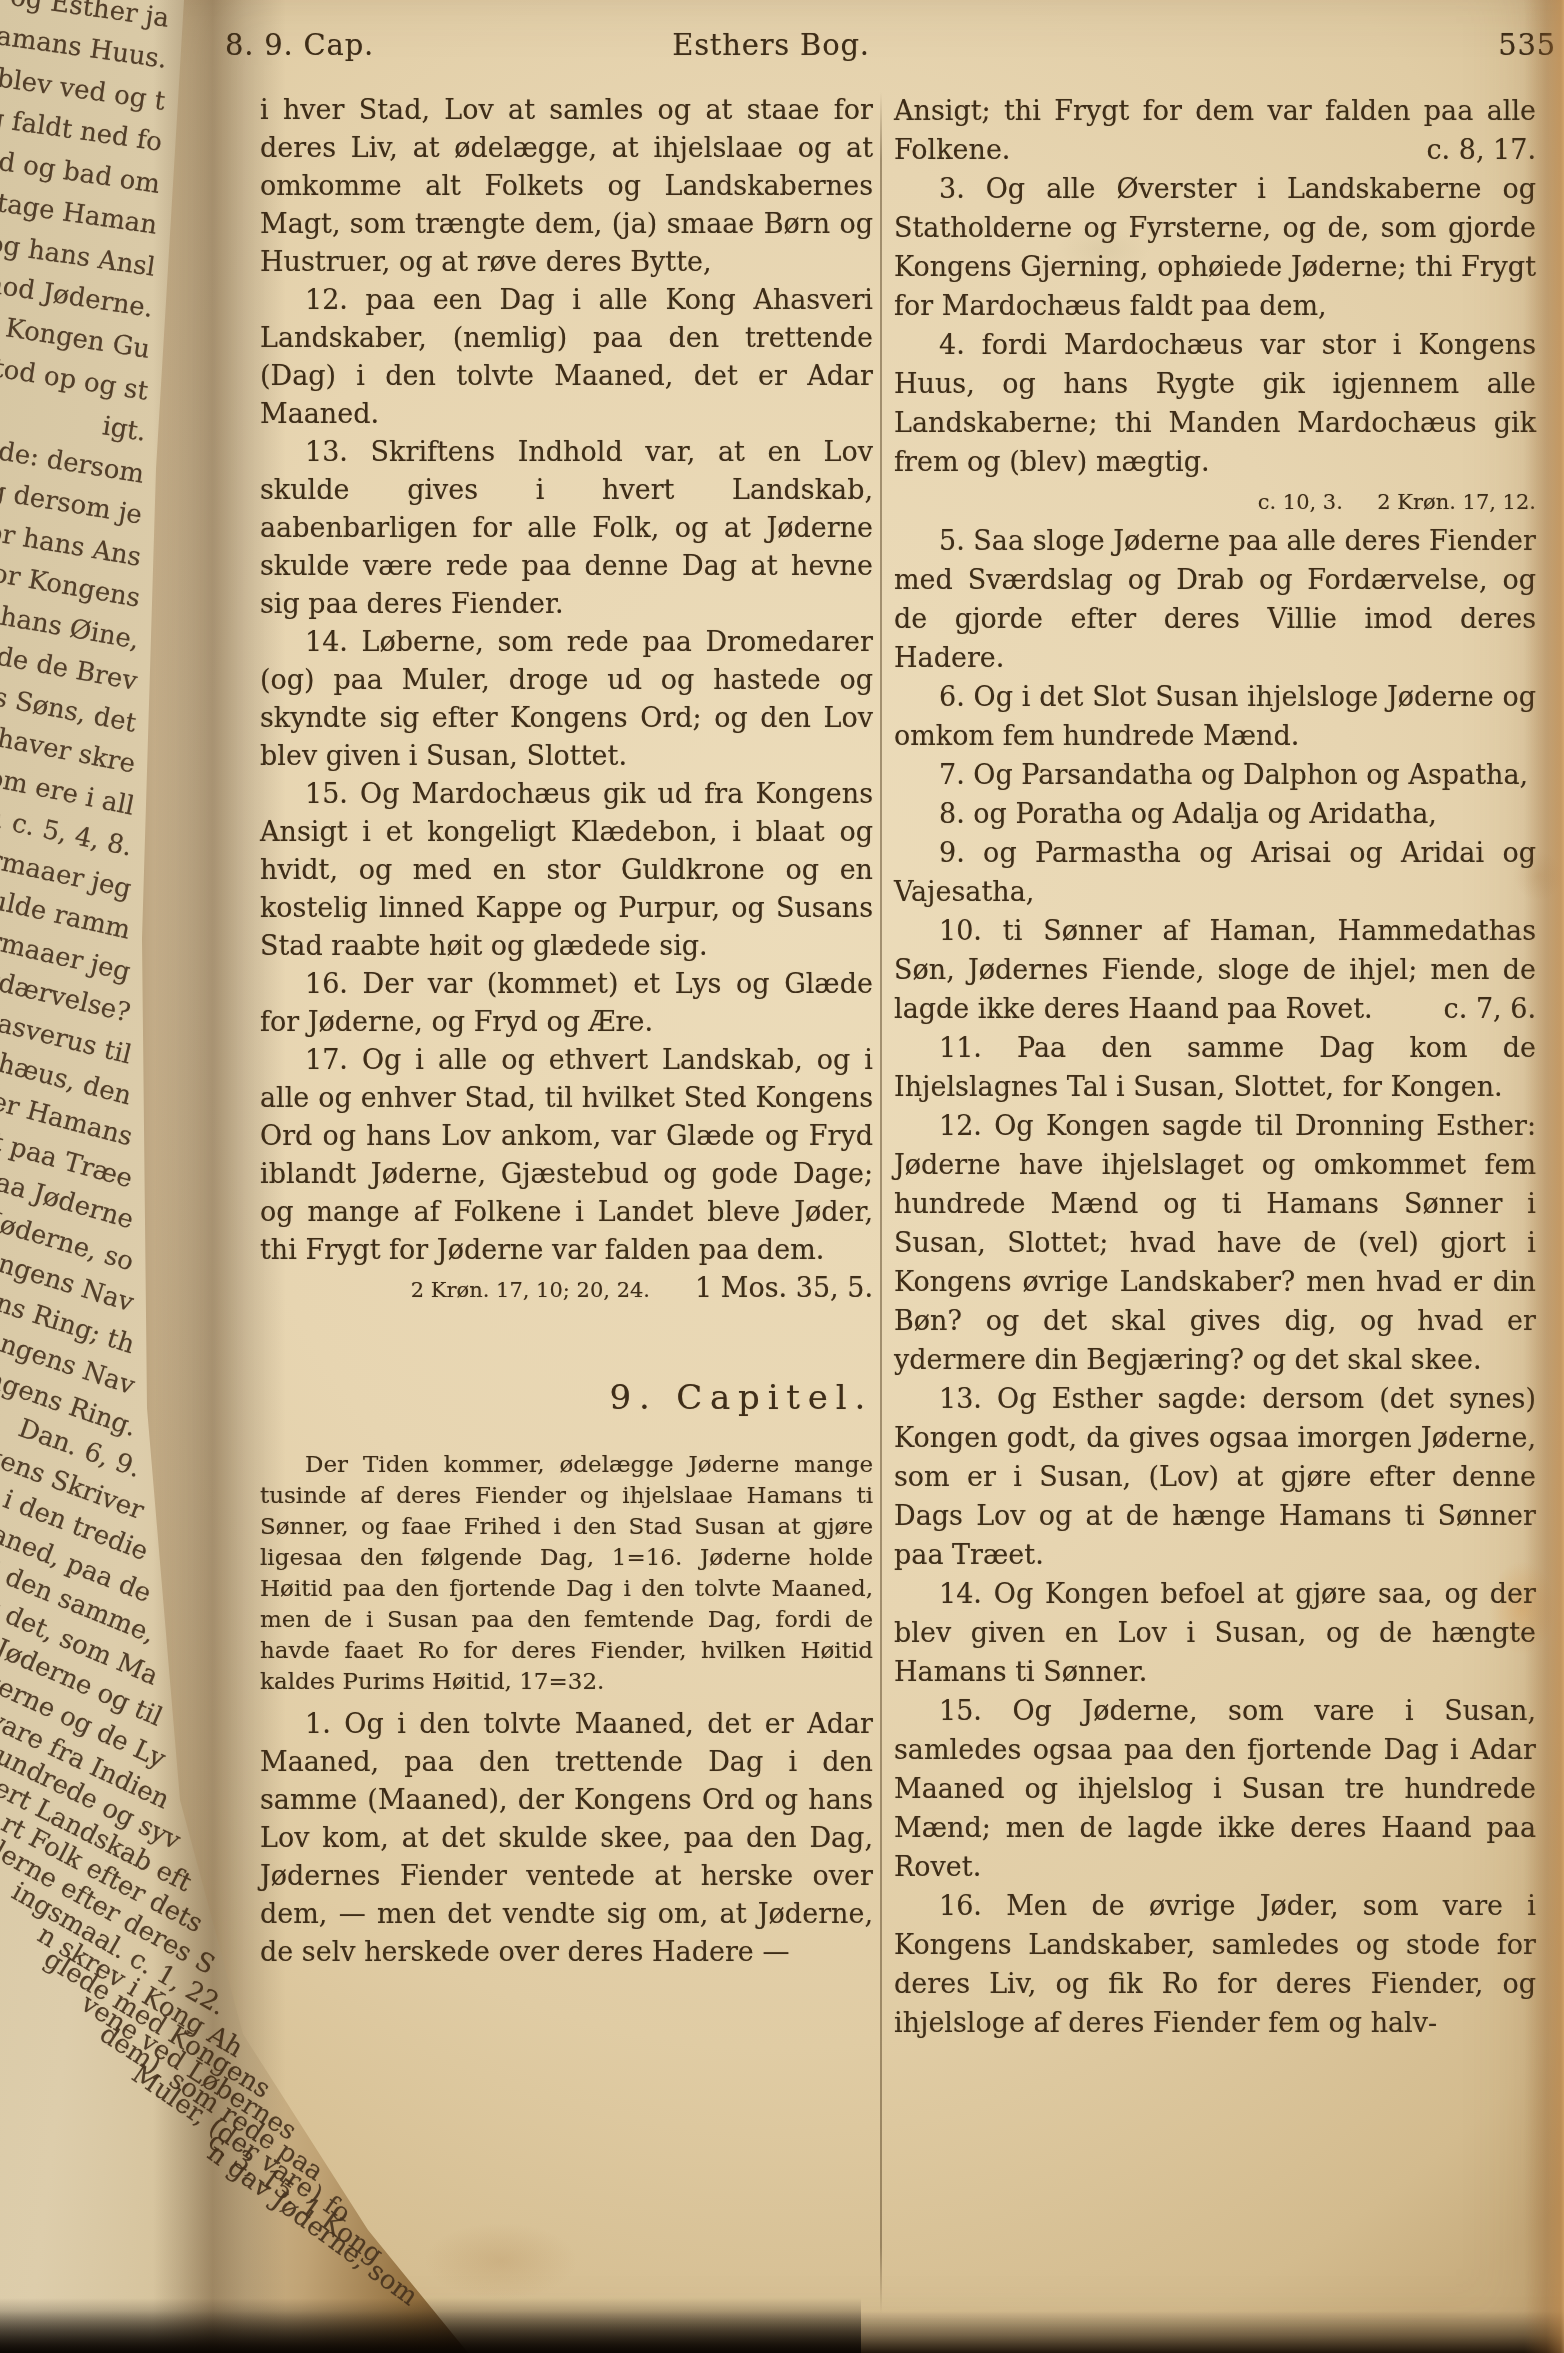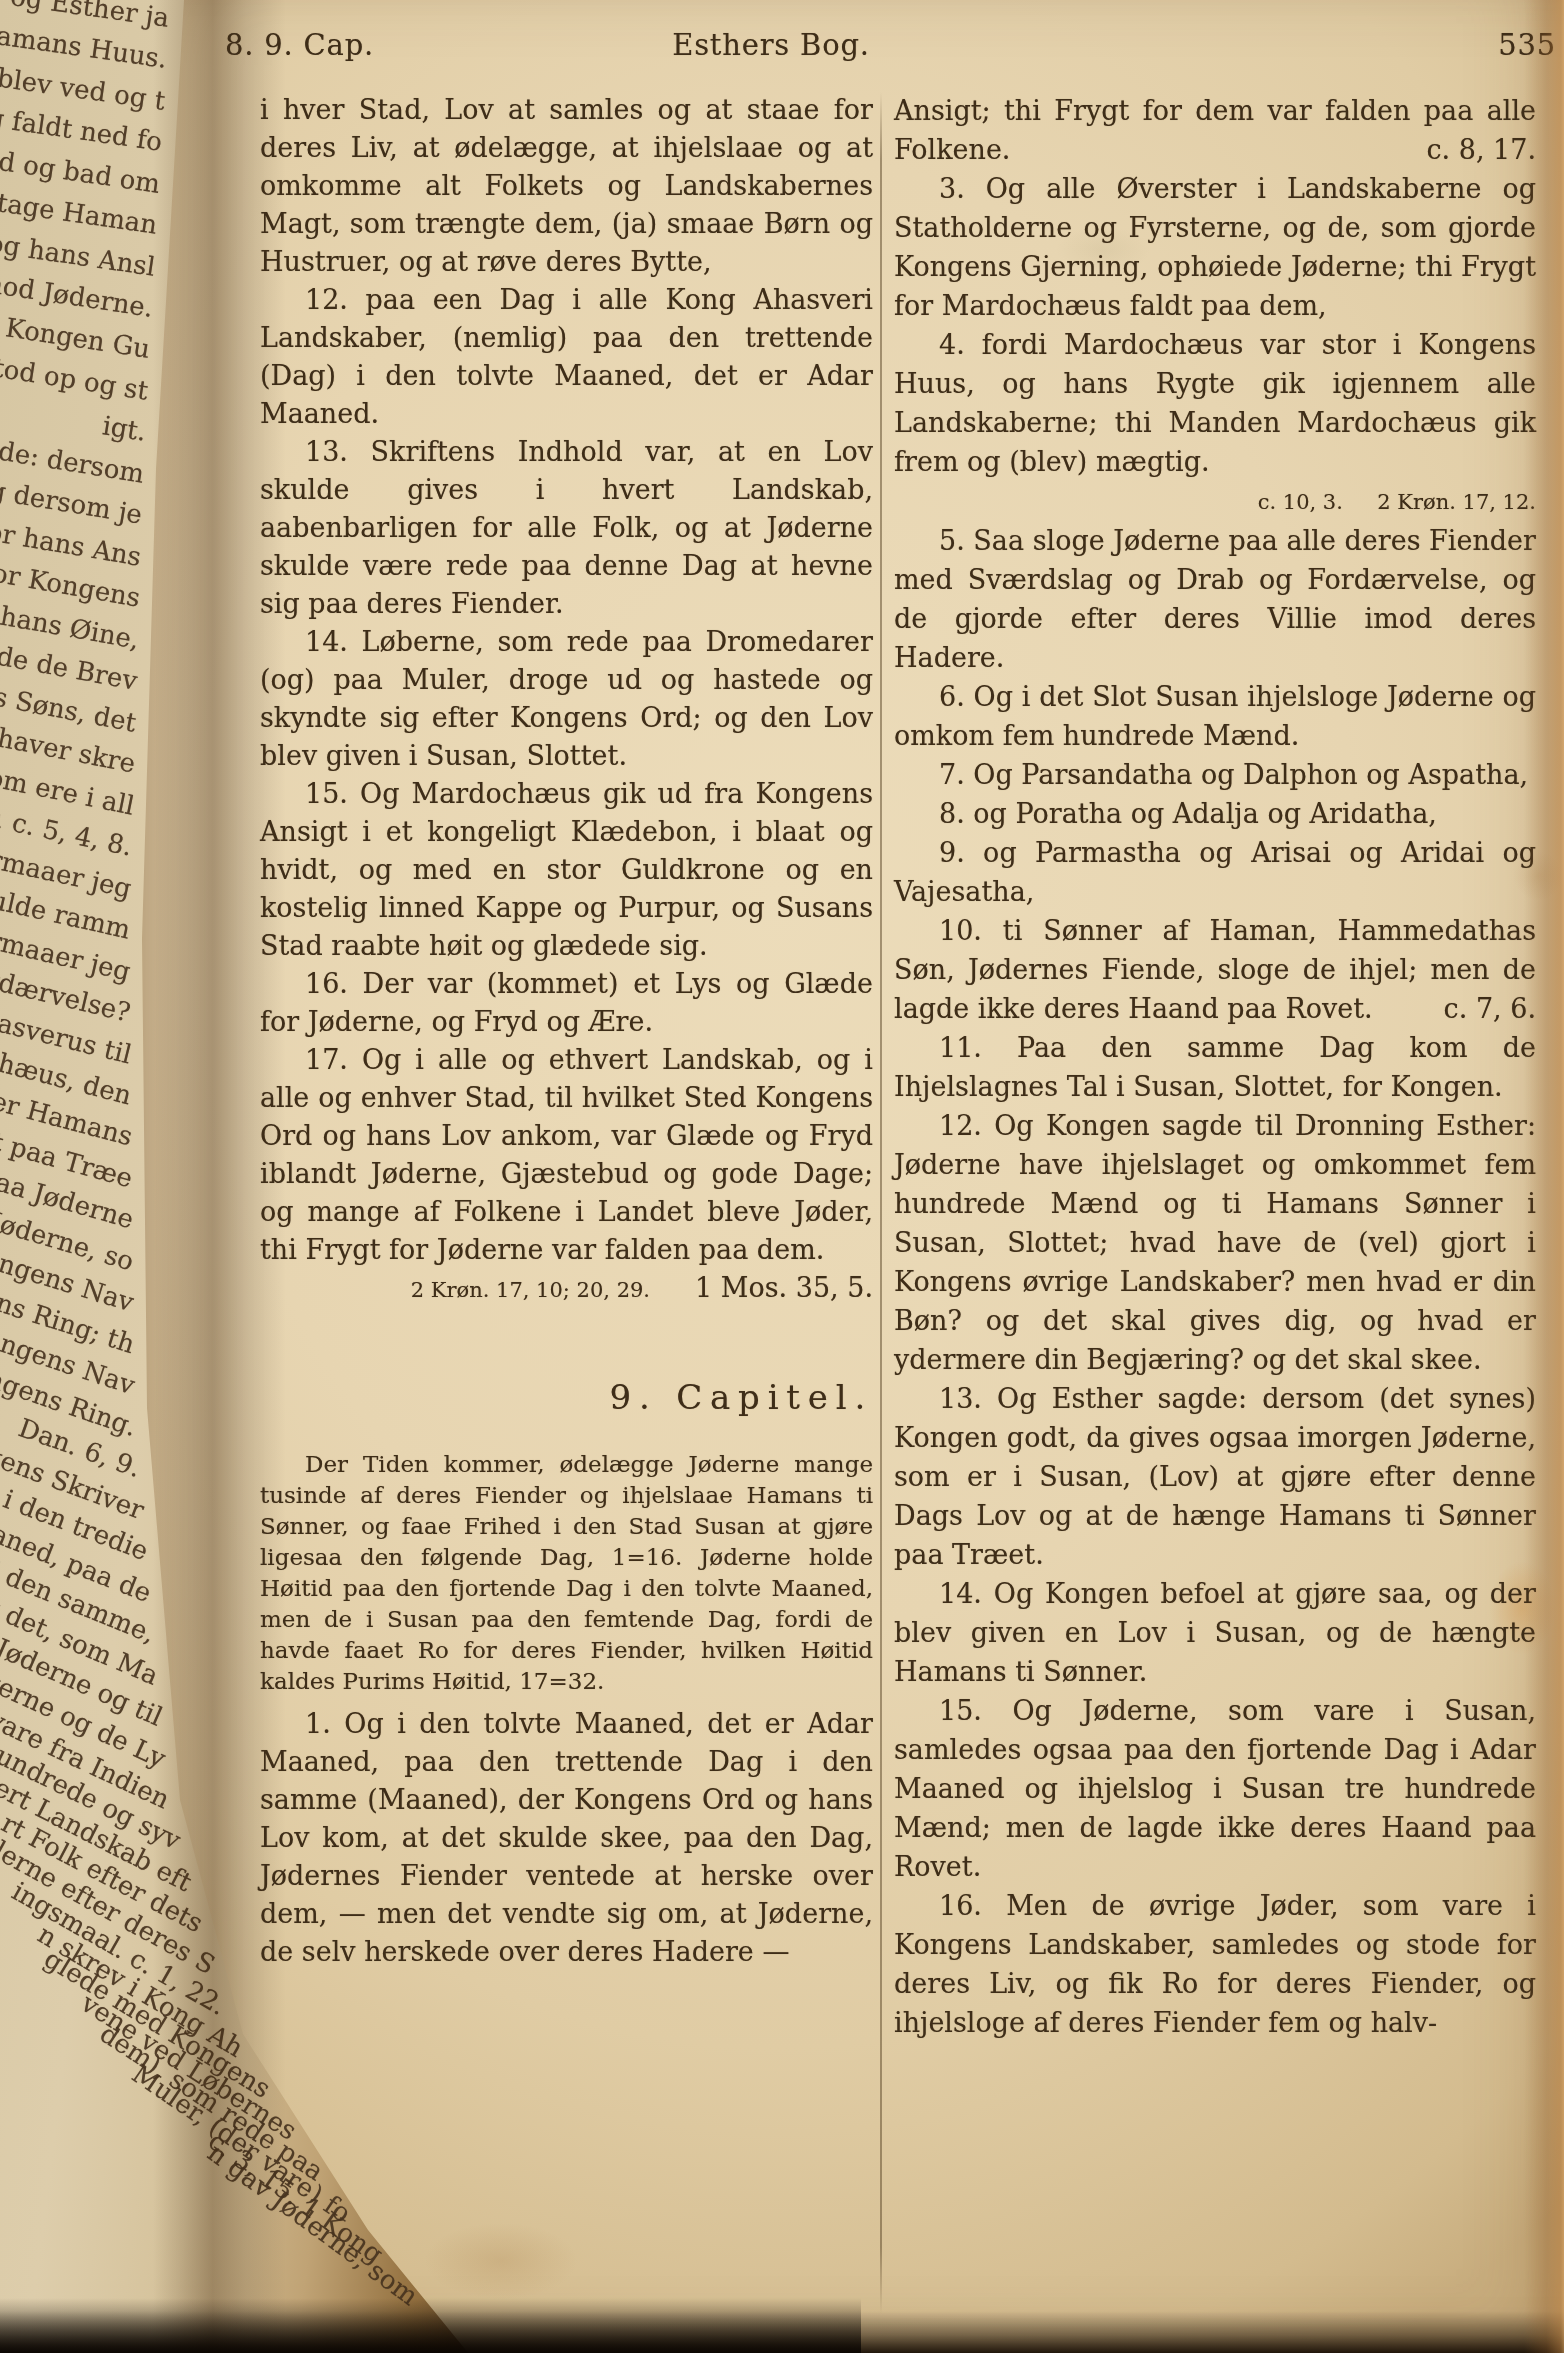--- a/index.html
+++ b/index.html
@@ -135,21 +135,21 @@
   <span class="hdr hdr-right">535</span>
 
   <div class="col col-left" id="col-left">
       <p class="body"><span>i hver Stad, Lov at samles og at staae for deres Liv, at ødelægge, at ihjelslaae og at omkomme alt Folkets og Landskabernes Magt, som trængte dem, (ja) smaae Børn og Hustruer, og at røve deres Bytte,</span></p>
       <p class="body indent"><span>12. paa een Dag i alle Kong Ahasveri Landskaber, (nemlig) paa den trettende (Dag) i den tolvte Maaned, det er Adar Maaned.</span></p>
       <p class="body indent"><span>13. Skriftens Indhold var, at en Lov skulde gives i hvert Landskab, aabenbarligen for alle Folk, og at Jøderne skulde være rede paa denne Dag at hevne sig paa deres Fiender.</span></p>
       <p class="body indent"><span>14. Løberne, som rede paa Dromedarer (og) paa Muler, droge ud og hastede og skyndte sig efter Kongens Ord; og den Lov blev given i Susan, Slottet.</span></p>
       <p class="body indent"><span>15. Og Mardochæus gik ud fra Kongens Ansigt i et kongeligt Klædebon, i blaat og hvidt, og med en stor Guldkrone og en kostelig linned Kappe og Purpur, og Susans Stad raabte høit og glædede sig.</span></p>
       <p class="body indent"><span>16. Der var (kommet) et Lys og Glæde for Jøderne, og Fryd og Ære.</span></p>
       <p class="body indent"><span>17. Og i alle og ethvert Landskab, og i alle og enhver Stad, til hvilket Sted Kongens Ord og hans Lov ankom, var Glæde og Fryd iblandt Jøderne, Gjæstebud og gode Dage; og mange af Folkene i Landet bleve Jøder, thi Frygt for Jøderne var falden paa dem.</span><span class="vref">1 Mos. 35, 5.</span></p>
-      <p class="refline"><span>2 Krøn. 17, 10; 20, 29.</span></p>
+      <p class="refline"><span>2 Krøn. 17, 10; 20, 24.</span></p>
       <h2 class="chap"><span>9. Capitel.</span></h2>
       <p class="summary"><span>Der Tiden kommer, ødelægge Jøderne mange tusinde af deres Fiender og ihjelslaae Hamans ti Sønner, og faae Frihed i den Stad Susan at gjøre ligesaa den følgende Dag, 1=16. Jøderne holde Høitid paa den fjortende Dag i den tolvte Maaned, men de i Susan paa den femtende Dag, fordi de havde faaet Ro for deres Fiender, hvilken Høitid kaldes Purims Høitid, 17=32.</span></p>
       <p class="body indent"><span>1. Og i den tolvte Maaned, det er Adar Maaned, paa den trettende Dag i den samme (Maaned), der Kongens Ord og hans Lov kom, at det skulde skee, paa den Dag, Jødernes Fiender ventede at herske over dem, — men det vendte sig om, at Jøderne, de selv herskede over deres Hadere —</span></p>
     </div>
   <div class="divider"></div>
   <div class="col col-right" id="col-right">
       <p class="body"><span>Ansigt; thi Frygt for dem var falden paa alle Folkene.</span><span class="vref">c. 8, 17.</span></p>
       <p class="body indent"><span>3. Og alle Øverster i Landskaberne og Statholderne og Fyrsterne, og de, som gjorde Kongens Gjerning, ophøiede Jøderne; thi Frygt for Mardochæus faldt paa dem,</span></p>
       <p class="body indent"><span>4. fordi Mardochæus var stor i Kongens Huus, og hans Rygte gik igjennem alle Landskaberne; thi Manden Mardochæus gik frem og (blev) mægtig.</span></p>
       <p class="refline"><span>c. 10, 3.    2 Krøn. 17, 12.</span></p>

